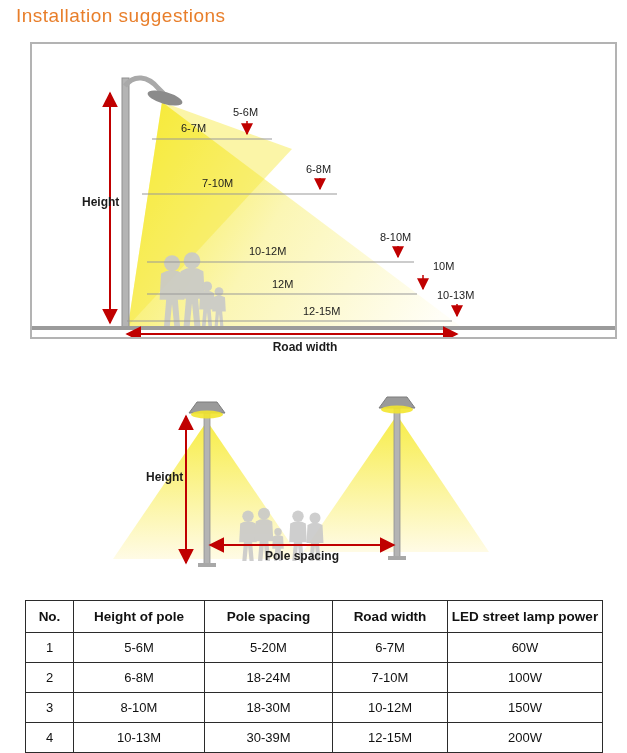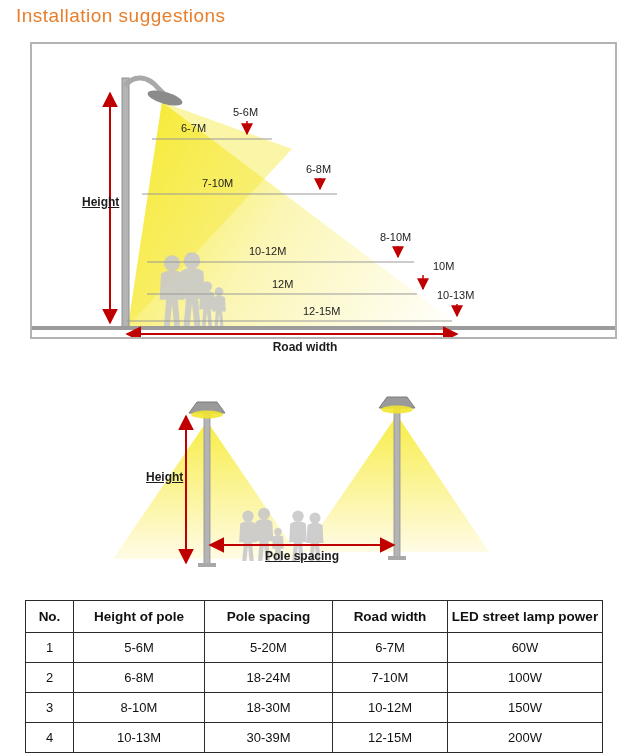--- a/index.html
+++ b/index.html
@@ -14,21 +14,21 @@
   .d1 {
     position:absolute; left:30px; top:42px; width:583px; height:293px;
     border:2px solid #b3b3b3; box-sizing:content-box; background:#fff;
   }
   .d2 {
     position:absolute; left:0px; top:395px; width:627px; height:180px;
   }
   .lbl {
     position:absolute; font-size:11px; color:#1c1c1c; white-space:nowrap; line-height:1;
   }
-  .lbl.b { font-weight:bold; font-size:12px;text-decoration:underline; }
+  .lbl.b { font-weight:bold; font-size:12px; }
   .roadwidth {
     position:absolute; left:215px; top:340px; width:180px; text-align:center;
     font-weight:bold; font-size:12px; color:#1c1c1c;
   }
   .spacing-lbl { width:100px; text-align:center; }
   svg.layer { position:absolute; left:0; top:0; }
   table.spec {
     position:absolute; left:25px; top:600px; width:577px;
     border-collapse:collapse; table-layout:fixed; background:#fff;
   }

